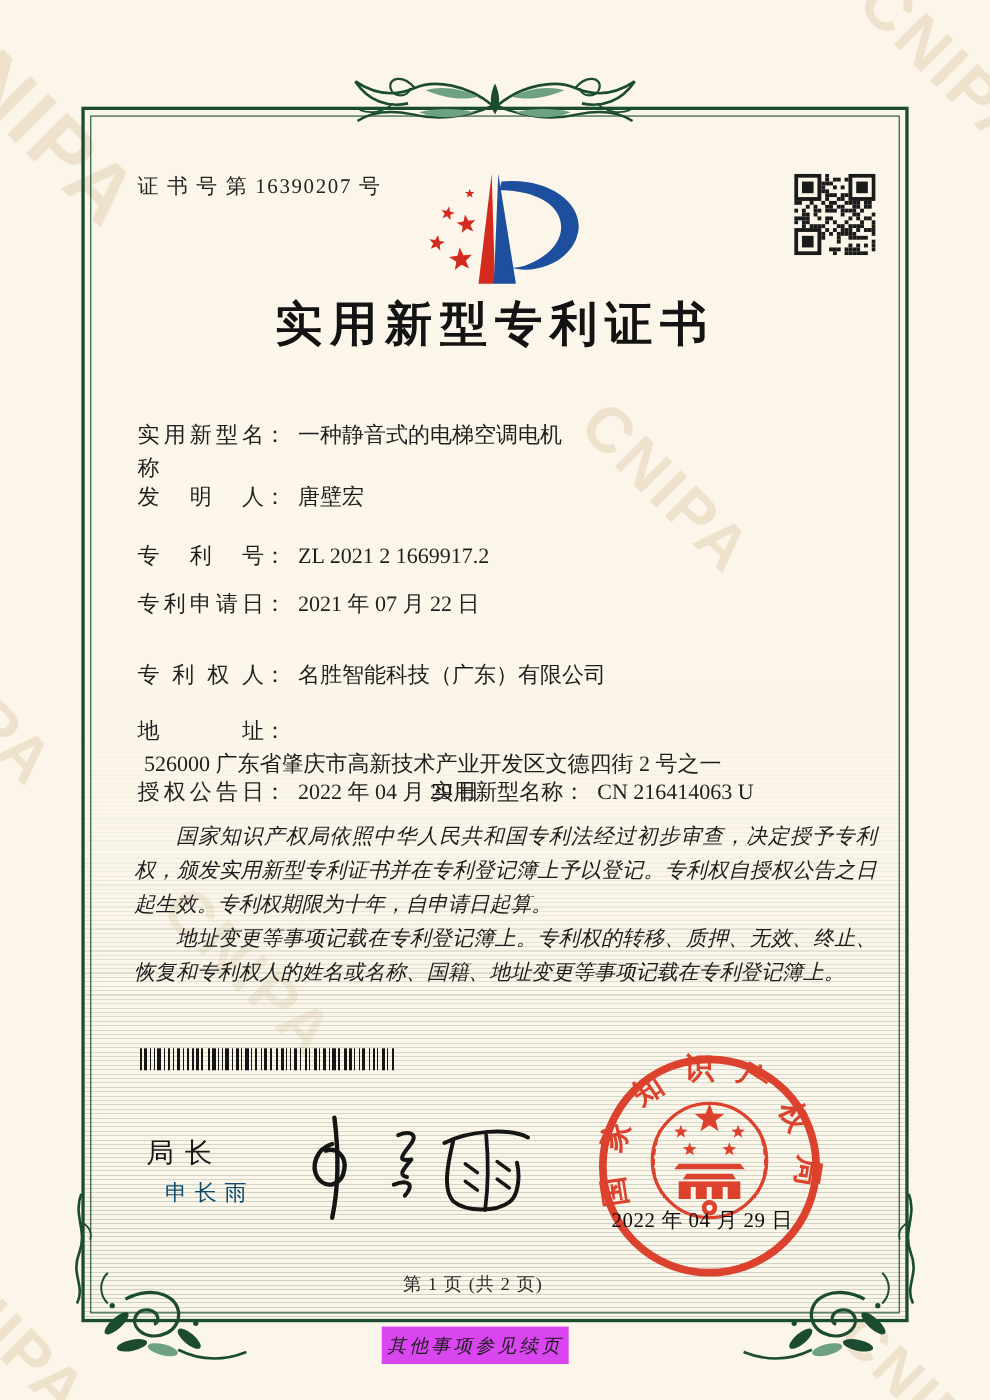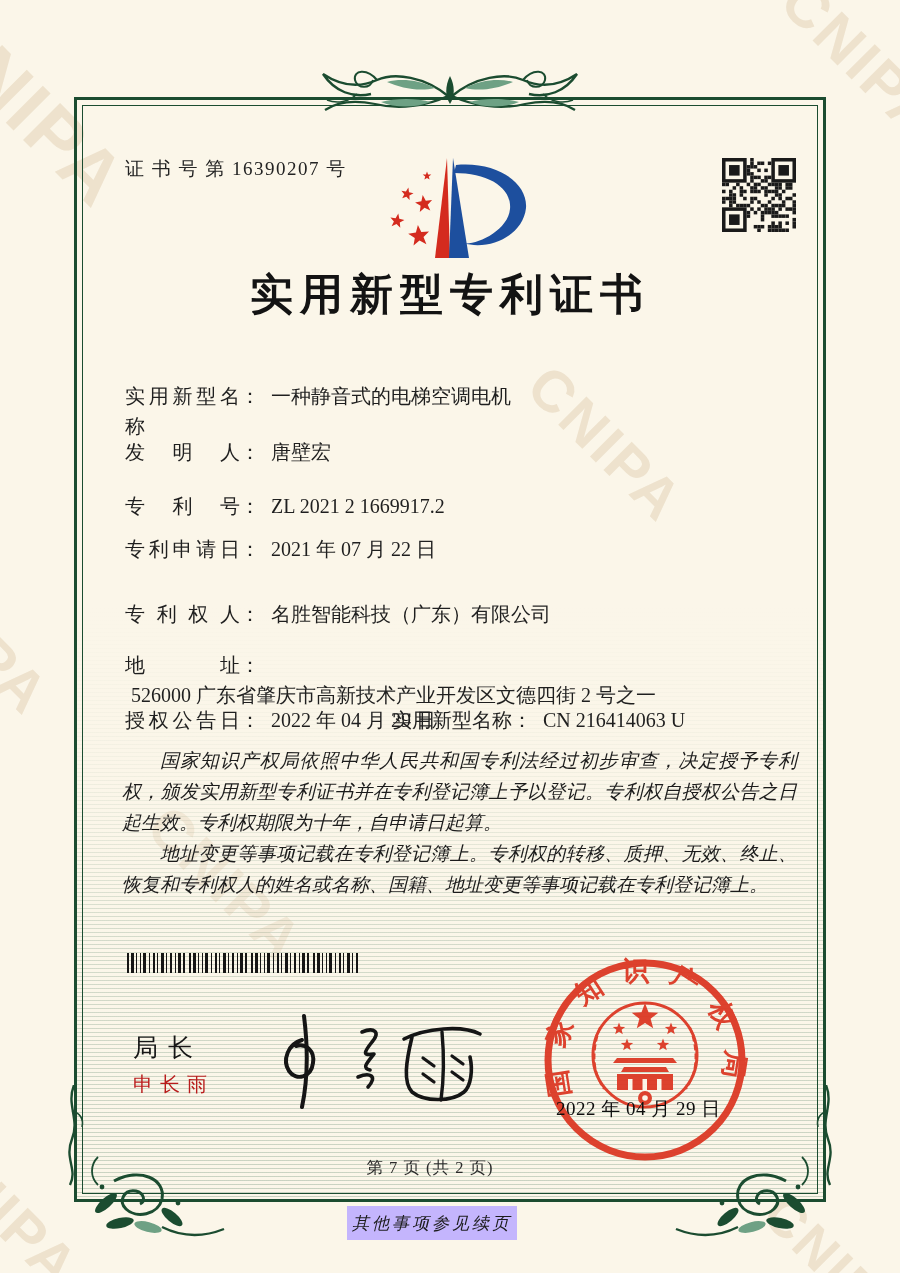--- a/index.html
+++ b/index.html
@@ -46,28 +46,28 @@
   .barcode{left:127px;top:953px;width:233px;height:20px;
       background:repeating-linear-gradient(90deg,
       #151515 0 2px,transparent 2px 4px,#151515 4px 7px,transparent 7px 9px,
       #151515 9px 10px,transparent 10px 13px,#151515 13px 14px,transparent 14px 16px,
       #151515 16px 19px,transparent 19px 22px,#151515 22px 23px,transparent 23px 26px,
       #151515 26px 28px,transparent 28px 30px,#151515 30px 31px,transparent 31px 34px,
       #151515 34px 37px,transparent 37px 39px,#151515 39px 40px,transparent 40px 43px,
       #151515 43px 45px,transparent 45px 48px,#151515 48px 49px,transparent 49px 51px,
       #151515 51px 54px,transparent 54px 56px,#151515 56px 58px,transparent 58px 62px);}
   .director-title{left:133px;top:1031px;font-size:25px;letter-spacing:10px;color:#161616;}
-  .director-name{left:133px;top:1071px;font-size:20px;letter-spacing:7px;color:#b91c1c;}
+  .director-name{left:150px;top:1071px;font-size:20px;letter-spacing:7px;color:#0c4a6e;}
   .sig{left:266px;top:1010px;}
   .seal{left:540px;top:955px;opacity:.94;}
   .seal-date{left:556px;top:1096px;width:180px;font-size:19px;z-index:6;color:#0e0e0e;
       letter-spacing:.5px;}
   .page-info{left:320px;top:1157px;width:220px;text-align:center;font-size:16.5px;
       letter-spacing:1px;color:#2a2a2a;}
-  .note-strip{left:347px;top:1206px;width:170px;height:34px;background:#c4b5fd;z-index:6;
+  .note-strip{left:347px;top:1206px;width:170px;height:34px;background:#d946ef;z-index:6;
       display:flex;align-items:center;justify-content:center;font-size:17px;
       font-style:italic;letter-spacing:3px;color:#1c1c1c;}
 </style>
 </head>
 <body>
 
 <div class="page">
 
   <span class="wm" style="left:-30px;top:-12px;font-size:76px;">CNIPA</span>
   <span class="wm" style="left:816px;top:-34px;font-size:60px;">CNIPA</span>
@@ -379,20 +379,20 @@
         <rect x="88" y="124" width="4.5" height="11" fill="#fbf6e9"></rect>
         <rect x="102.5" y="124" width="4.5" height="11" fill="#fbf6e9"></rect>
         <rect x="117" y="124" width="4.5" height="11" fill="#fbf6e9"></rect>
         <circle class="c-red" cx="105" cy="143" r="7"></circle>
         <circle cx="105" cy="143" r="2.8" fill="#fbf6e9"></circle>
       </g>
     </svg>
 
     <div class="abs seal-date">2022 年 04 月 29 日</div>
 
-    <div class="abs page-info">第 7 页 (共 2 页)</div>
+    <div class="abs page-info">第 1 页 (共 2 页)</div>
 
     <div class="abs note-strip">
       <span>其他事项参见续页</span>
     </div>
 
   </div>
 </div>
 
 </body></html>

